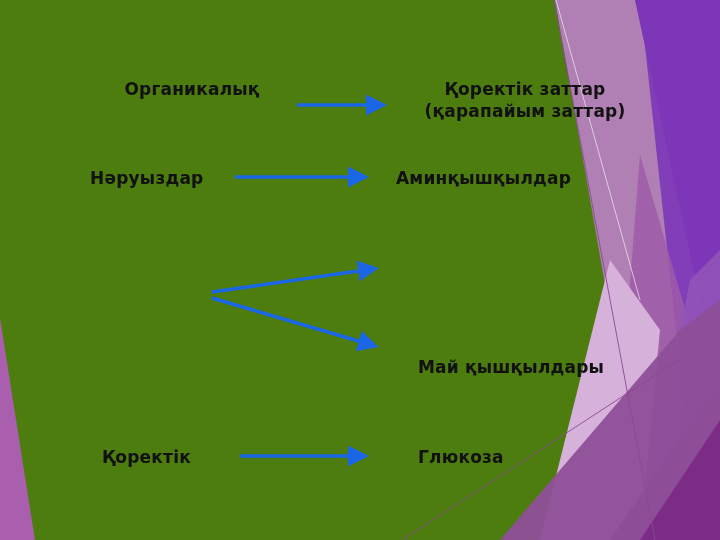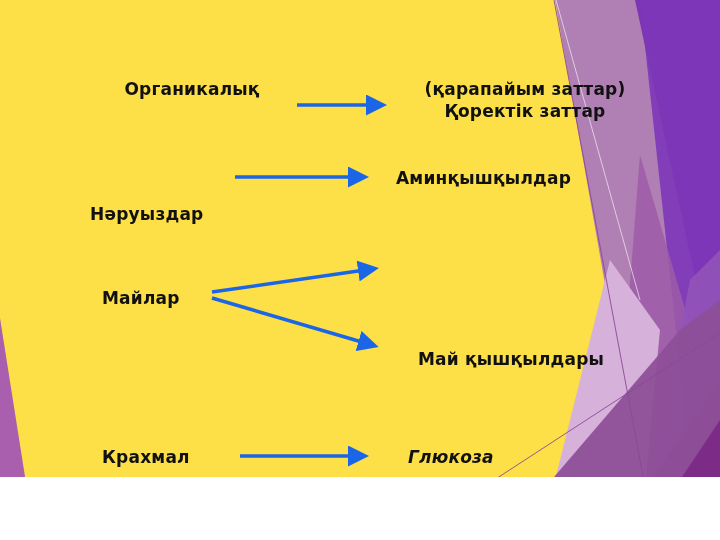--- a/index.html
+++ b/index.html
@@ -6,22 +6,22 @@
       margin: 0;
       padding: 0;
       width: 720px;
       height: 540px;
       overflow: hidden;
       background: #ffffff;
     }
     .slide {
       position: relative;
       width: 720px;
-      height: 477px;
-      background: #fde047;
+      height: 540px;
+      background: #4d7c0f;
       overflow: hidden;
       font-family: "DejaVu Sans", sans-serif;
     }
     .deco {
       position: absolute;
       left: 0; top: 0;
       width: 720px; height: 540px;
     }
     .label {
       position: absolute;
@@ -60,32 +60,31 @@
 
     <line x1="554" y1="0" x2="655" y2="540" stroke="#8a4a93" stroke-width="0.9"></line>
     <line x1="556" y1="0" x2="640" y2="300" stroke="#ffffff" stroke-width="1" opacity="0.6"></line>
     <line x1="402" y1="540" x2="720" y2="333" stroke="#8a4a93" stroke-width="0.9"></line>
   </svg>
 
   <div class="label center" style="left:92px; top:78px; width:200px;">
     <div>Органикалық</div>
   </div>
   <div class="label center" style="left:400px; top:78px; width:250px;">
+    <div>Қоректік заттар</div>
     <div>(қарапайым заттар)</div>
-    <div>Қоректік заттар</div>
   </div>
 
-  <div class="label" style="left:90px; top:167px;margin-top:36px;">Нәруыздар</div>
+  <div class="label" style="left:90px; top:167px;">Нәруыздар</div>
   <div class="label" style="left:396px; top:167px;">Аминқышқылдар</div>
 
-  <div class="label" style="left:102px; top:287px;">Майлар</div>
-  <div class="label" style="left:418px; top:348px;">Май қышқылдары</div>
+  <div class="label" style="left:418px; top:356px;">Май қышқылдары</div>
 
-  <div class="label" style="left:102px; top:446px;">Крахмал</div>
-  <div class="label" style="left:408px; top:446px;font-style:italic;">Глюкоза</div>
+  <div class="label" style="left:102px; top:446px;">Қоректік</div>
+  <div class="label" style="left:418px; top:446px;">Глюкоза</div>
 
   <svg class="arrows" viewBox="0 0 720 540" xmlns="http://www.w3.org/2000/svg">
     <defs>
       <marker id="ah" markerWidth="6" markerHeight="6" refX="4" refY="3" orient="auto" markerUnits="strokeWidth">
         <path d="M0,0 L6,3 L0,6 z" fill="#1a66e6"></path>
       </marker>
     </defs>
     <line x1="297" y1="105" x2="380" y2="105" stroke="#1a66e6" stroke-width="3.5" marker-end="url(#ah)"></line>
     <line x1="235" y1="177" x2="362" y2="177" stroke="#1a66e6" stroke-width="3.5" marker-end="url(#ah)"></line>
     <line x1="212" y1="292" x2="372" y2="269" stroke="#1a66e6" stroke-width="3.5" marker-end="url(#ah)"></line>

